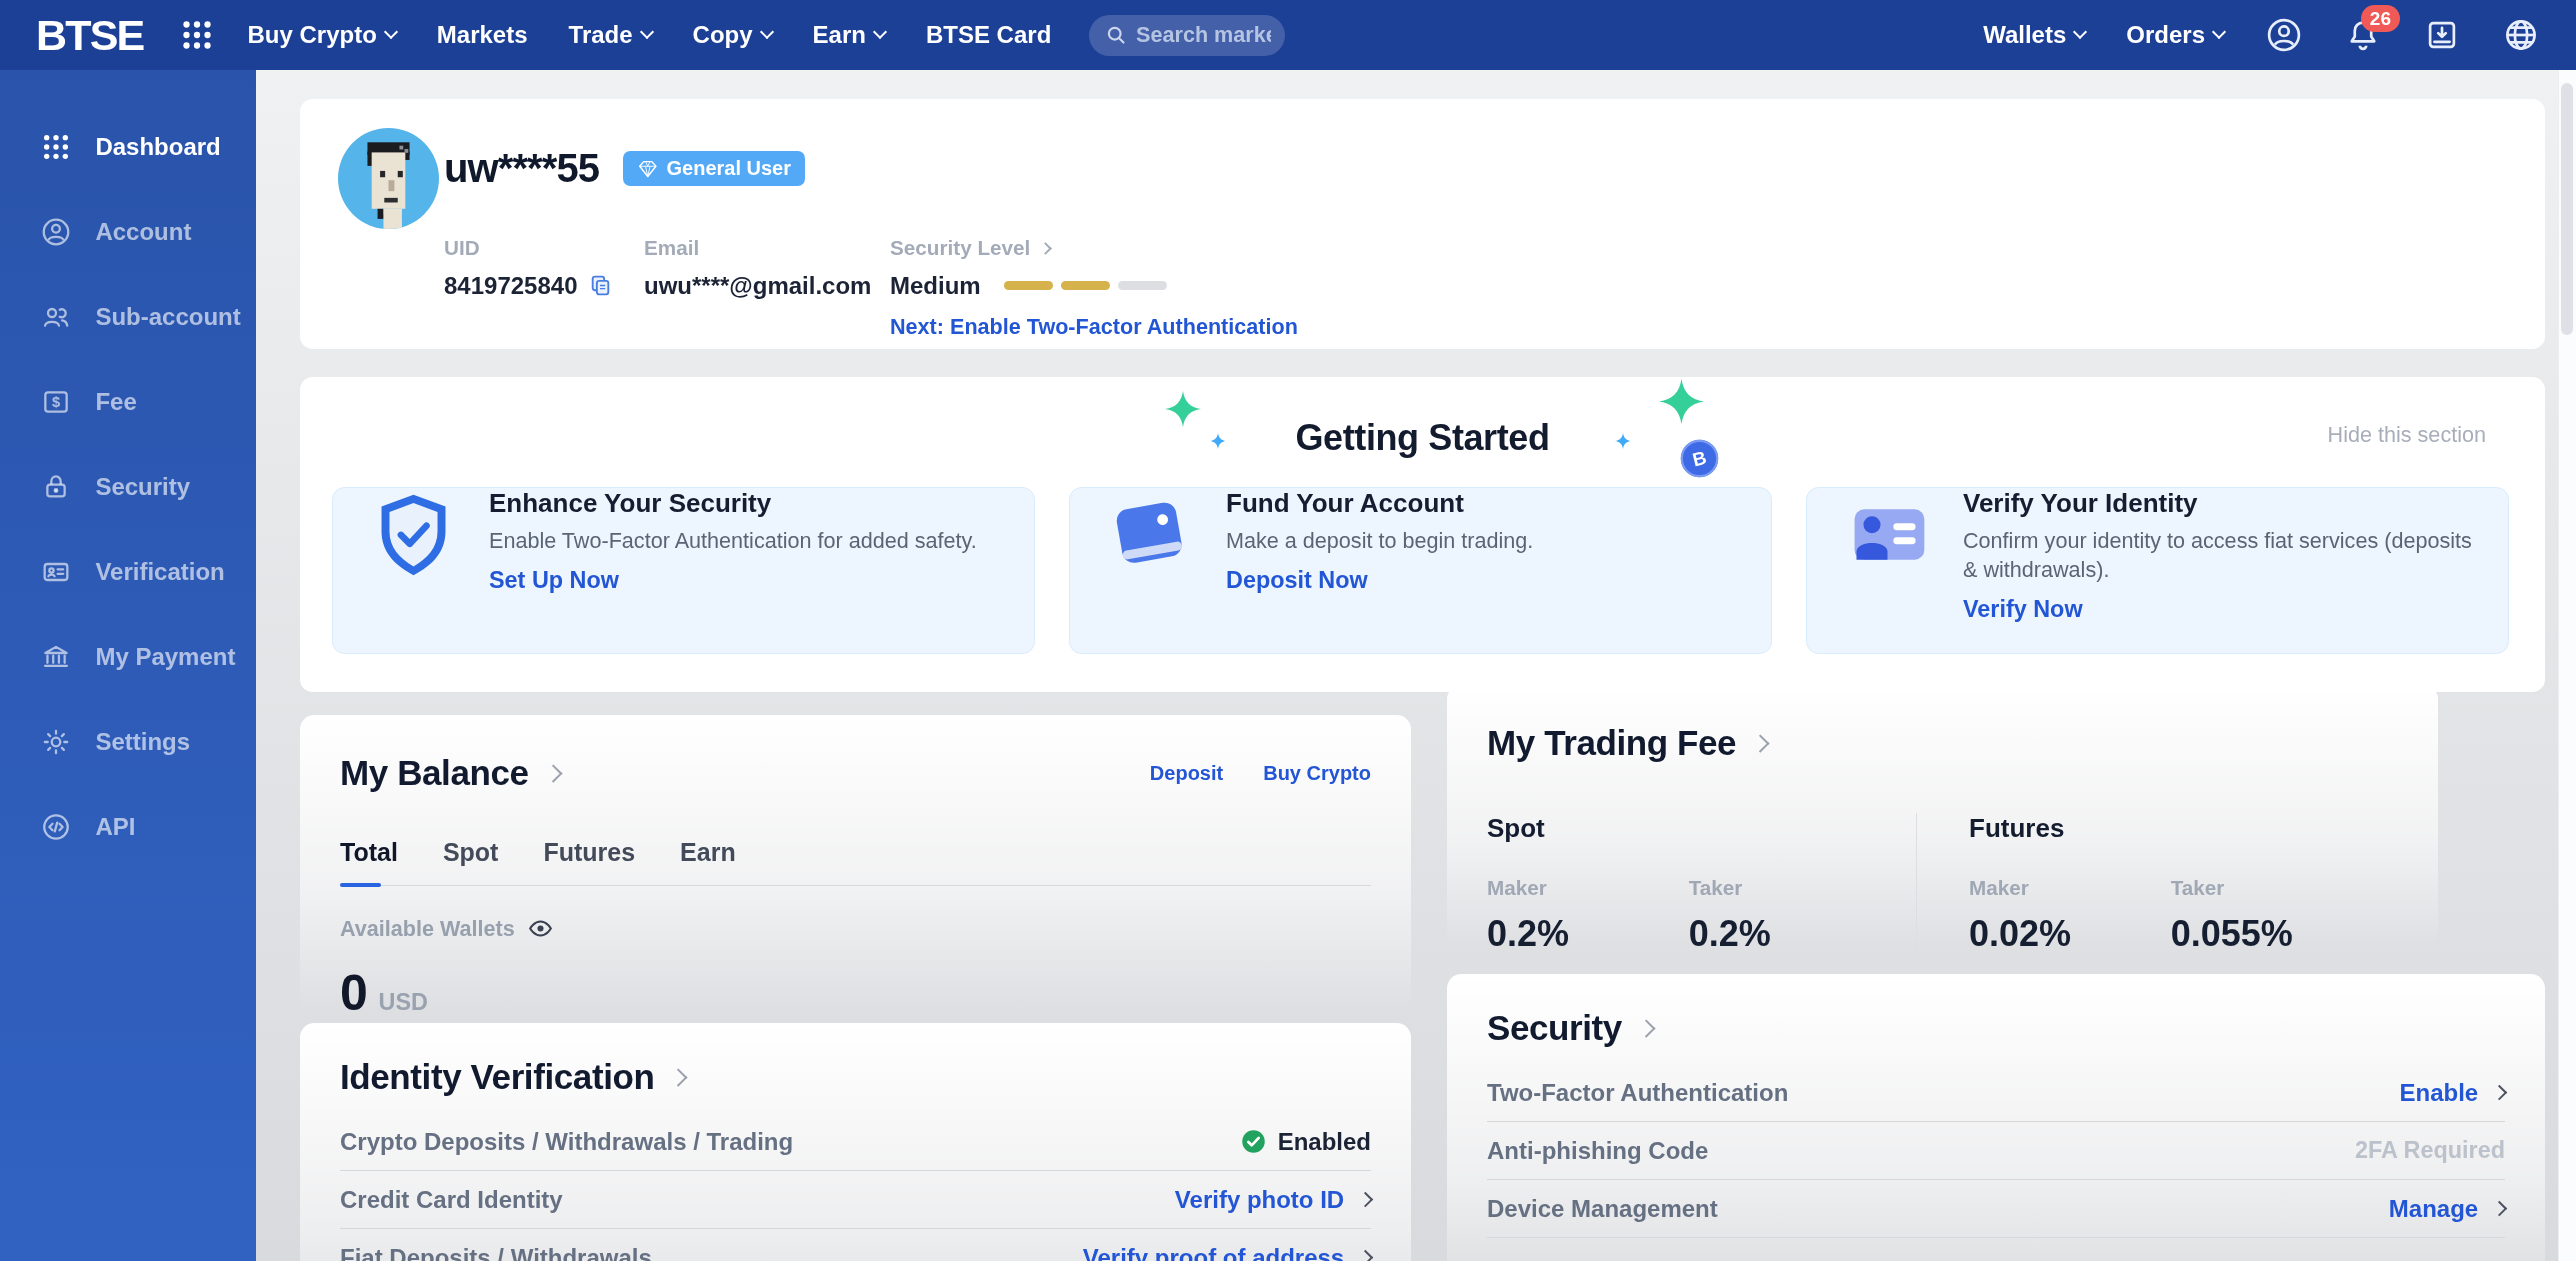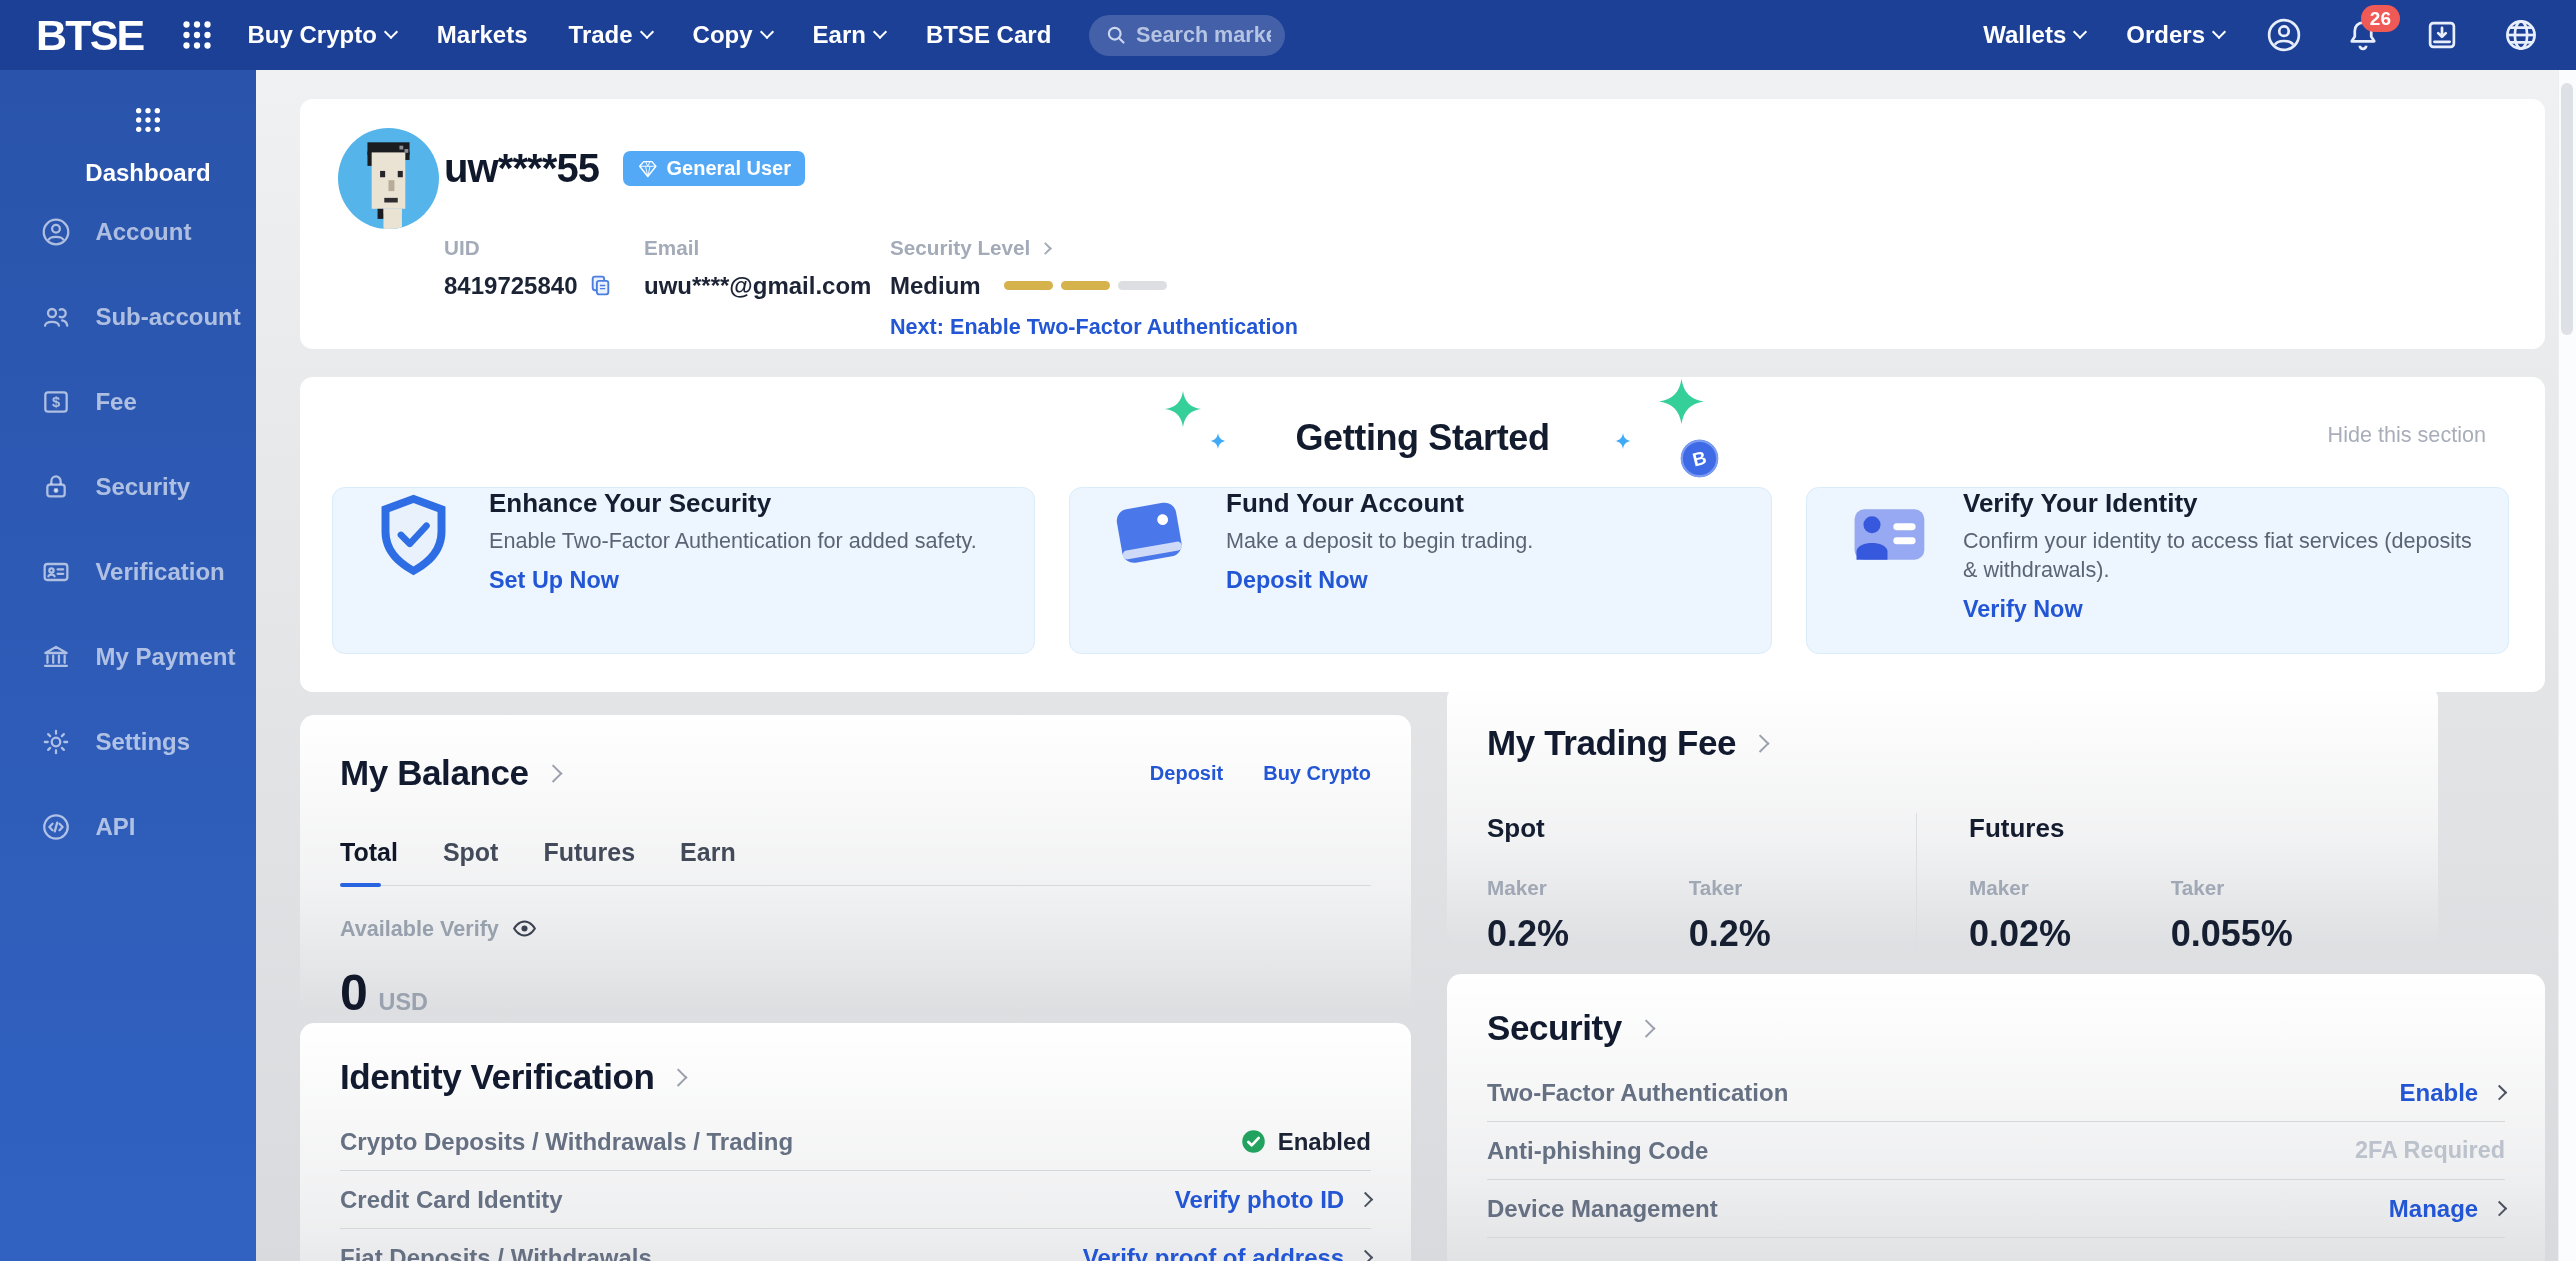--- a/index.html
+++ b/index.html
@@ -20,21 +20,21 @@
   .search-pill input::placeholder{color:#b6c4e4;}
   .hdr-spacer{flex:1;}
   .hdr-right{display:flex;align-items:center;gap:41px;}
   .hdr-icon{width:38px;height:38px;color:#e8eefb;position:relative;cursor:pointer;}
   .hdr-icon svg{width:38px;height:38px;}
   .badge-count{position:absolute;top:-10.8px;right:-18px;background:#f05a56;color:#fff;font-size:19px;font-weight:700;border-radius:898px;padding:0.9px 9px;line-height:25px;}
 
   
   .sidebar{position:absolute;top:70px;left:0;bottom:0;width:256px;background:linear-gradient(180deg,#2a54ab 0%,#3162c2 100%);padding-top:34px;z-index:20;}
   .side-item{display:flex;align-items:center;gap:23.4px;height:85px;padding-left:40px;color:rgba(255,255,255,.62);font-size:24px;font-weight:700;cursor:pointer;}
-  .side-item.active{color:#ffffff;flex-direction:column;}
+  .side-item.active{color:#ffffff;}
   .side-item svg{width:32px;height:32px;flex:none;}
 
   
   .main{position:absolute;left:256px;top:70px;right:0;bottom:0;background:linear-gradient(180deg,#f0f1f3 0%,#e7e8ea 35%,#d9dadd 100%);overflow:hidden;}
   .scrolltrack{position:absolute;right:0;top:0;bottom:0;width:18px;background:#fbfcfd;border-left:0.9px solid #eceef0;}
   .scrollthumb{position:absolute;right:2.7px;top:12.6px;width:12.6px;height:252px;border-radius:6.3px;background:#dde0e4;}
 
   .card{position:absolute;background:#fff;border-radius:12.6px;}
   .fadecard{position:absolute;border-radius:14.4px;background:linear-gradient(180deg,#ffffff 0%,rgba(255,255,255,.55) 60%,rgba(255,255,255,0) 100%);}
 
@@ -428,21 +428,21 @@
         <span class="blue-link">Buy Crypto</span>
       </div>
     </div>
     <div class="tabs">
       <span class="tab active">Total</span>
       <span class="tab">Spot</span>
       <span class="tab">Futures</span>
       <span class="tab">Earn</span>
     </div>
     <div class="avail-row">
-      <span class="avail-label">Available Verify</span>
+      <span class="avail-label">Available Wallets</span>
       <svg class="eye" viewBox="0 0 24 24" fill="none" stroke="currentColor" stroke-width="1.8">
           <path d="M2.8 12S6.2 5.8 12 5.8 21.2 12 21.2 12 17.8 18.2 12 18.2 2.8 12 2.8 12z"></path>
           <circle cx="12" cy="12" r="2.7" fill="currentColor" stroke="none"></circle>
         </svg>
     </div>
     <div class="amount-row">
       <span class="amount">0</span>
       <span class="currency">USD</span>
     </div>
   </div>

